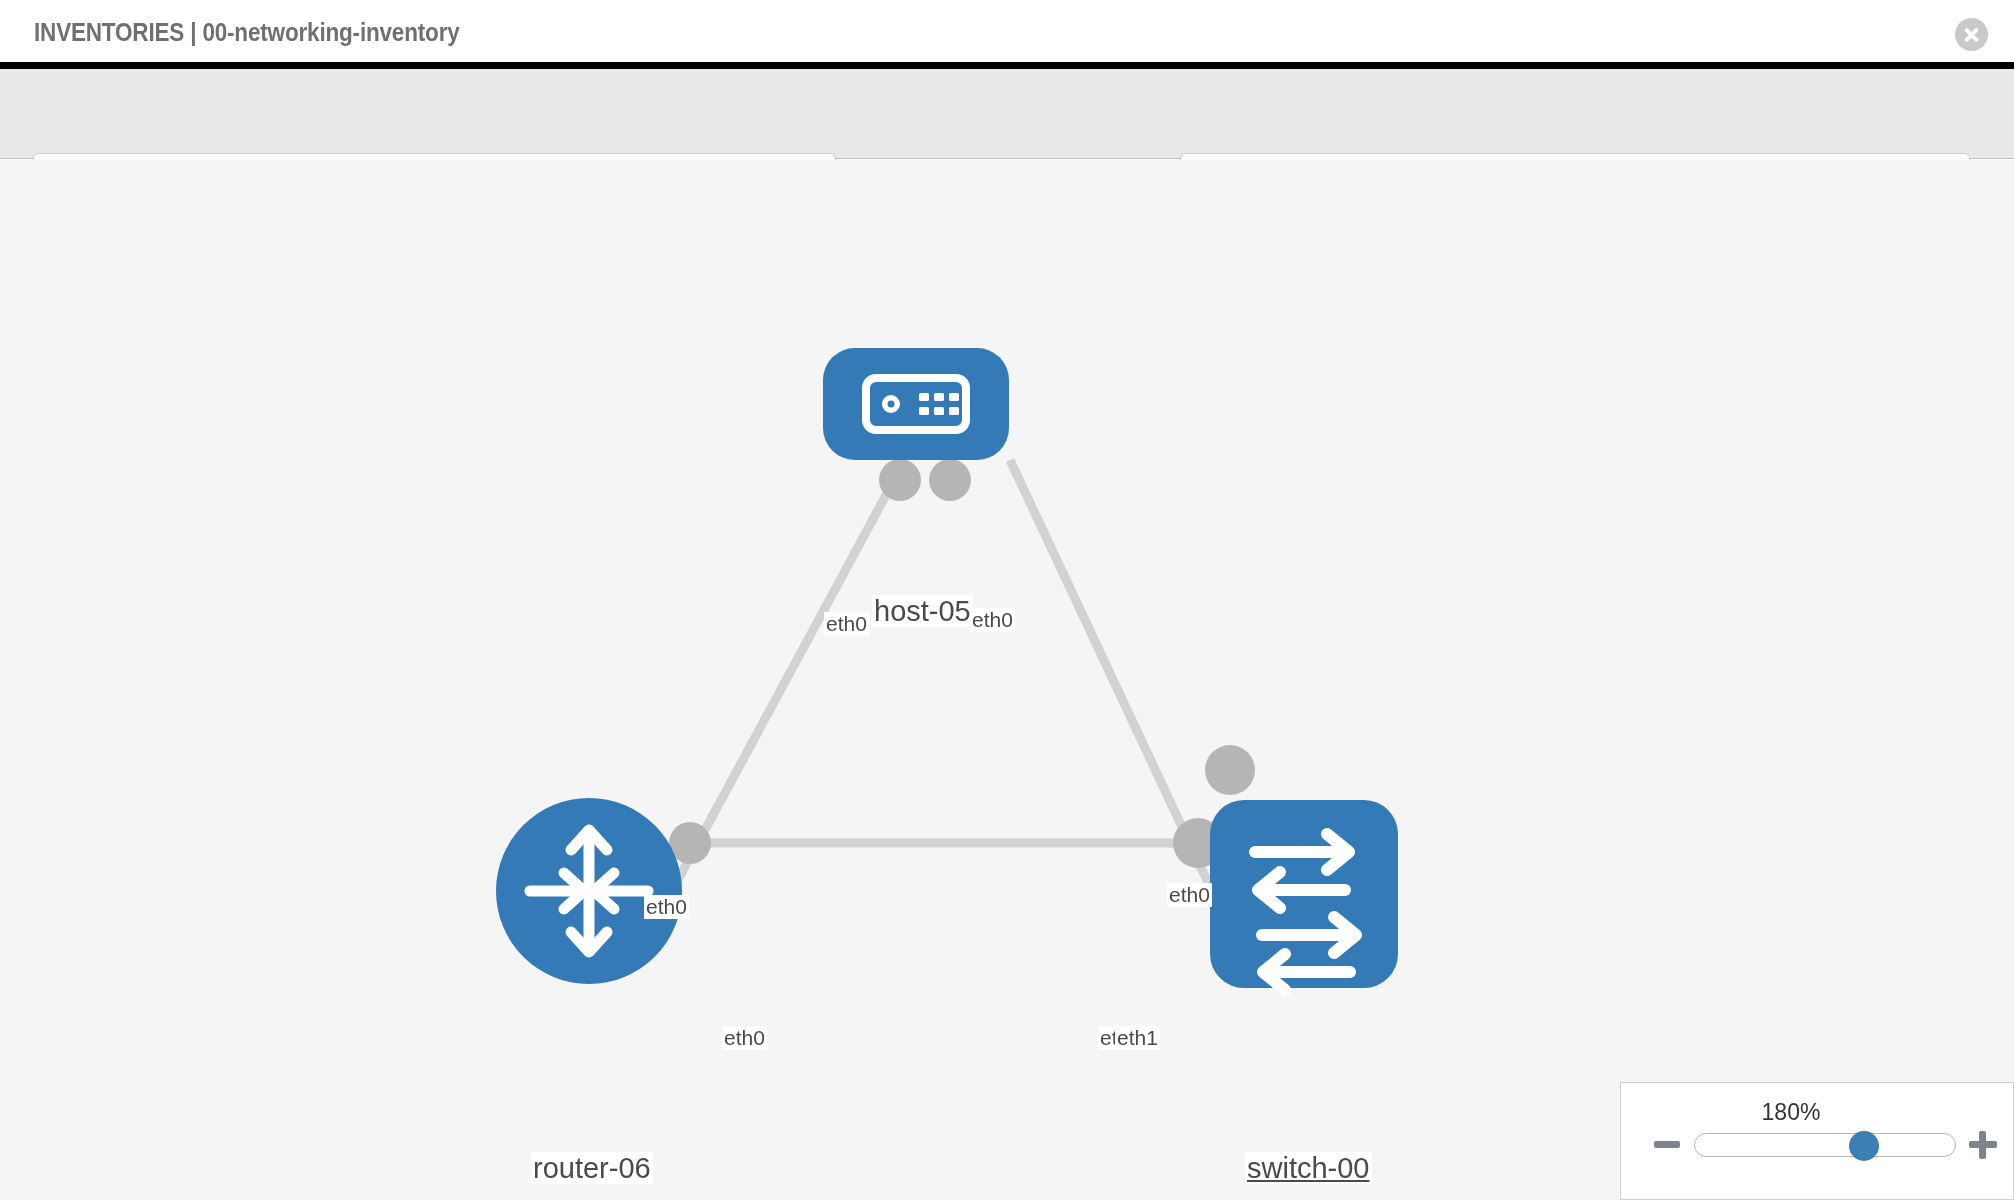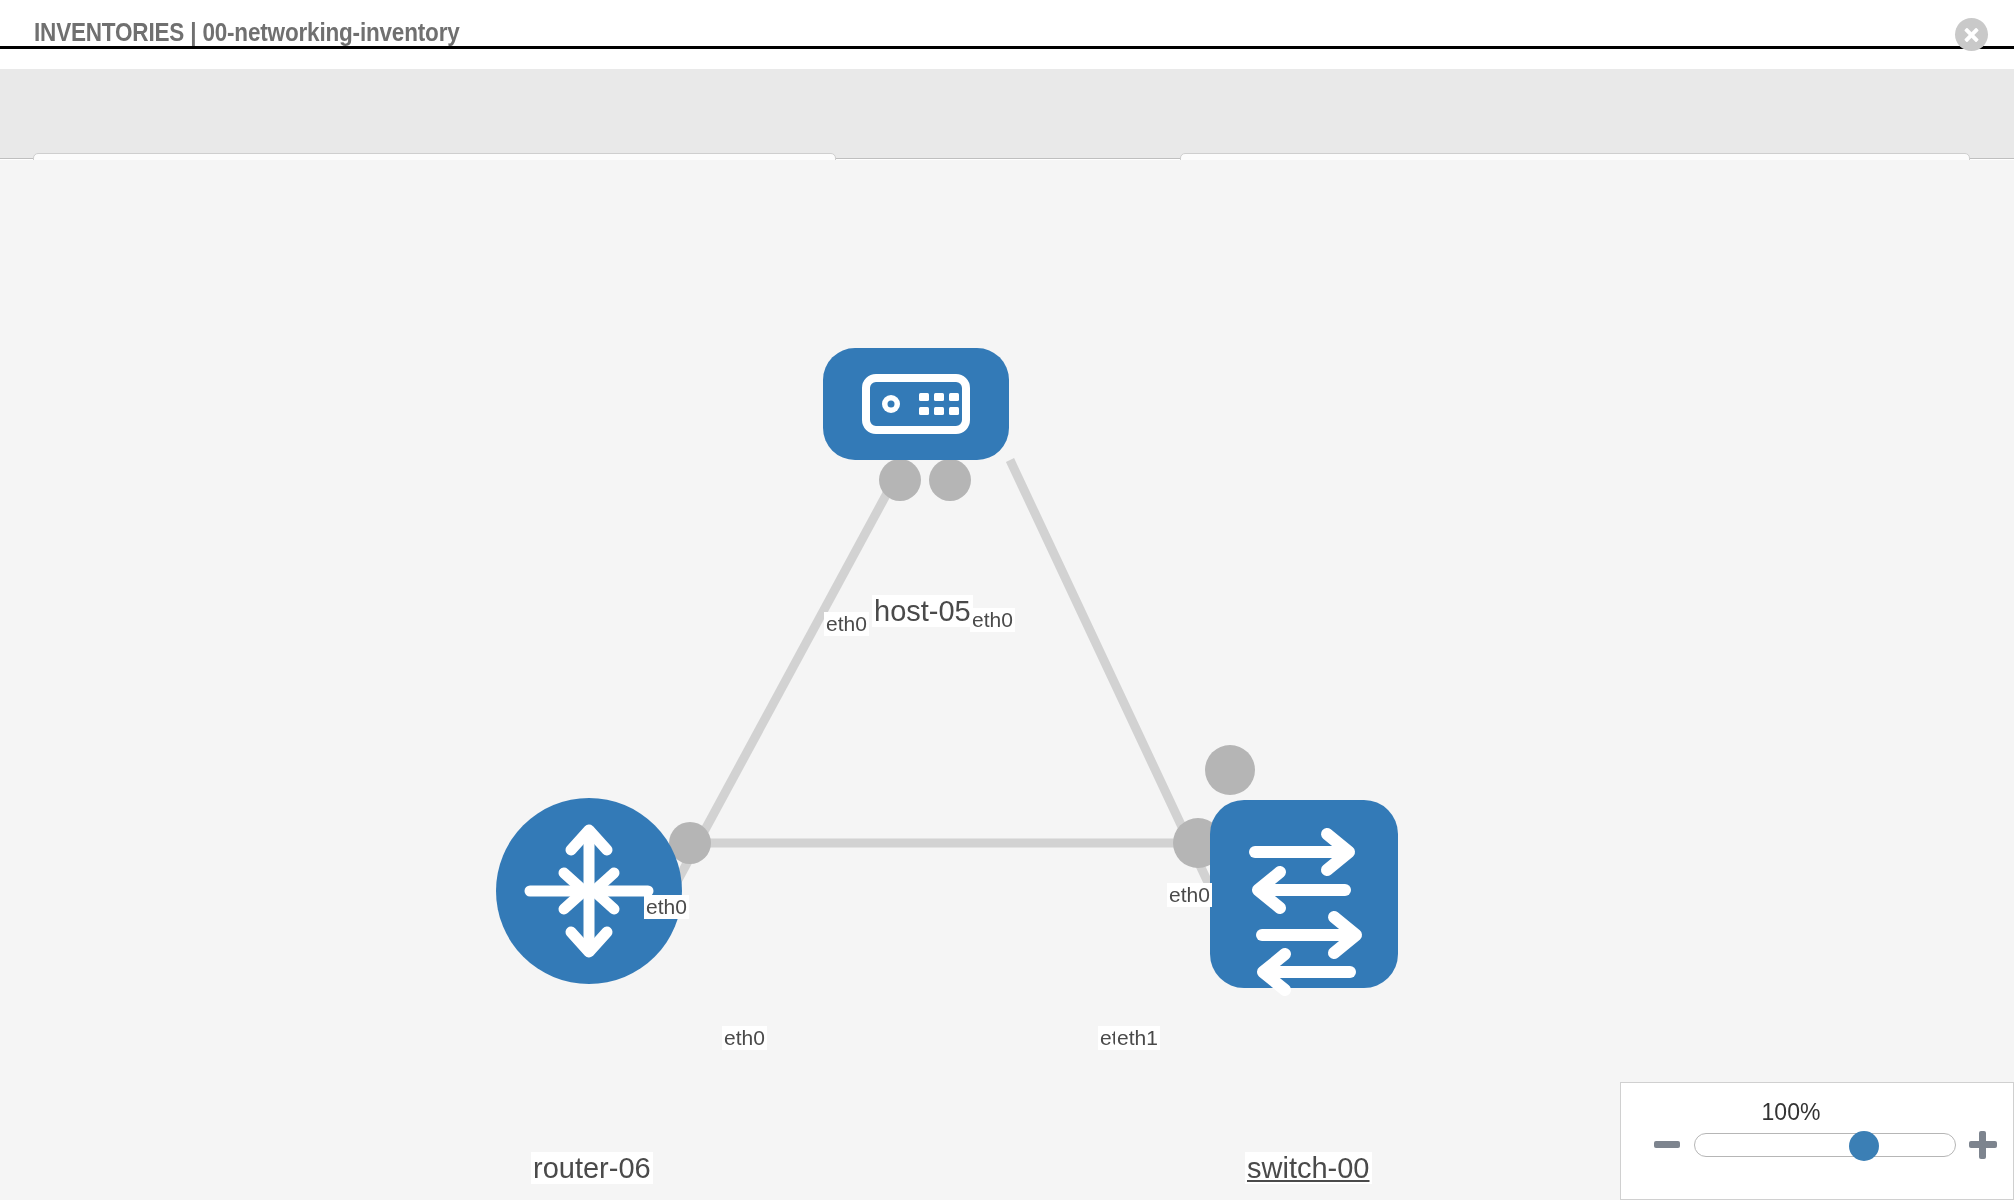--- a/index.html
+++ b/index.html
@@ -15,23 +15,23 @@
   #app {
     position: relative;
     width: 2014px; height: 1200px;
     background: #ffffff;
   }
 
   
   .header {
     position: absolute;
     left: 0; top: 0;
-    width: 2014px; height: 49px;
-    background: #ffffff;
-    border-bottom: 3px solid #000000;
+    width: 2014px; height: 69px;
+    background: #ffffff;
+    border-bottom: 7px solid #000000;
   }
   .header-title {
     position: absolute;
     left: 34px; top: 18px;
     font-size: 25px;
     font-weight: bold;
     color: #707070;
     letter-spacing: -0.2px;
     white-space: nowrap;
     transform: scaleX(0.90);
@@ -322,21 +322,21 @@
 
     <div class="node-label iface-label" style="left:1098px; top:866px;">eth</div>
 
     <div class="node-label iface-label" style="left:1115px; top:866px;">eth1</div>
 
     <div class="node-label name-label" style="left:531px; top:992px;">router-06</div>
 
     <div class="node-label name-label" style="left:1245px; top:992px;text-decoration:underline;">switch-00</div>
 
     <div class="zoom-panel" style="left:1620px; top:922px;">
-      <div class="zoom-level">100%</div>
+      <div class="zoom-level">180%</div>
       <div class="zoom-minus"></div>
       <div class="zoom-track"></div>
       <div class="zoom-thumb"></div>
       <div class="zoom-plus">
         <div class="ph"></div>
         <div class="pv"></div>
       </div>
     </div>
 
   </div>

